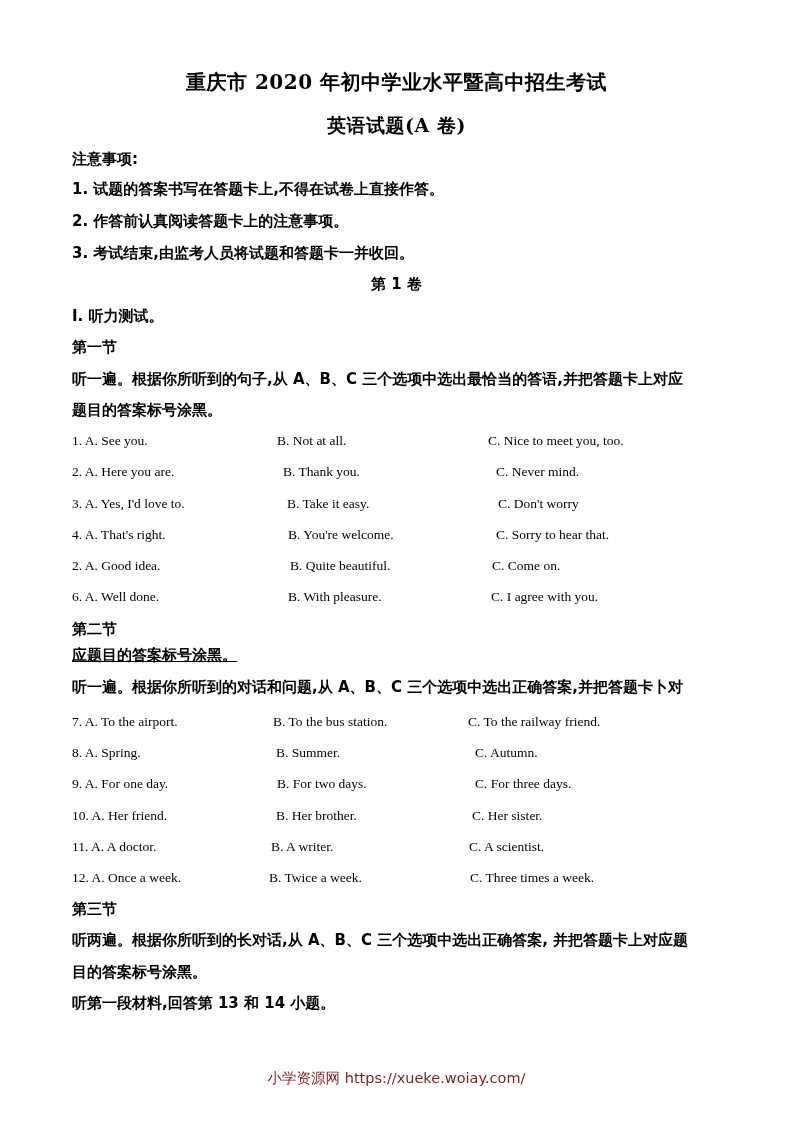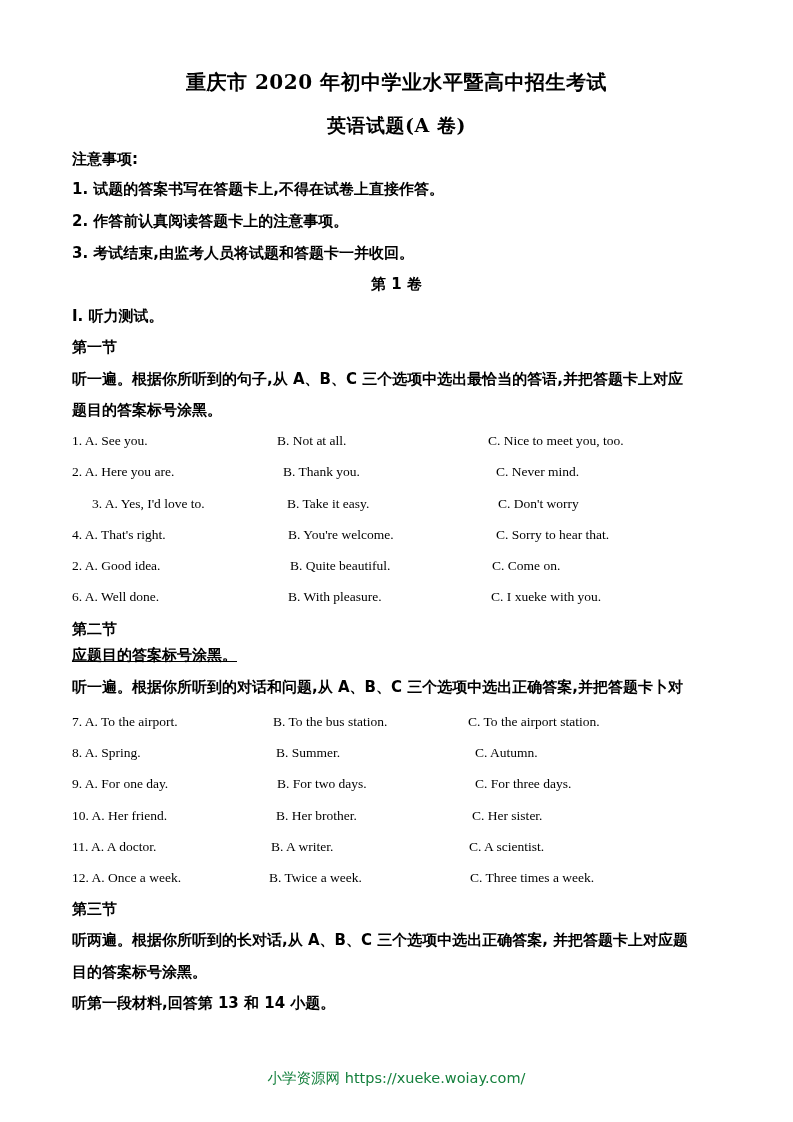--- a/index.html
+++ b/index.html
@@ -16,21 +16,21 @@
       font-family: "DejaVu Sans", "Liberation Sans", sans-serif;
       font-weight: bold; font-size: 15px;
     }
     .opt {
       font-family: "Liberation Serif", "DejaVu Serif", serif;
       font-size: 13.5px;
     }
     .center-head { width: 793px; left: 0; text-align: center; }
     .footer {
       font-family: "DejaVu Sans", "Liberation Sans", sans-serif;
-      font-size: 14.5px; color: #15803d;
+      font-size: 14.5px; color: #7f1d1d;
       width: 793px; left: 0; text-align: center;
     }
   </style>
 </head>
 <body>
 
 <div class="page">
 
   <div class="abs title" style="top:69px;">重庆市 2020 年初中学业水平暨高中招生考试</div>
   <div class="abs title subtitle" style="top:113px;">英语试题(A 卷)</div>
@@ -49,43 +49,43 @@
   <div class="abs bold-cn" style="left:72px; top:401px;">题目的答案标号涂黑。</div>
 
   <div class="abs opt" style="left:72px; top:433px;">1. A. See you.</div>
   <div class="abs opt" style="left:277px; top:433px;">B. Not at all.</div>
   <div class="abs opt" style="left:488px; top:433px;">C. Nice to meet you, too.</div>
 
   <div class="abs opt" style="left:72px; top:464px;">2. A. Here you are.</div>
   <div class="abs opt" style="left:283px; top:464px;">B. Thank you.</div>
   <div class="abs opt" style="left:496px; top:464px;">C. Never mind.</div>
 
-  <div class="abs opt" style="left:72px; top:496px;margin-left:20px;">3. A. Yes, I'd love to.</div>
+  <div class="abs opt" style="left:72px; top:496px;">3. A. Yes, I'd love to.</div>
   <div class="abs opt" style="left:287px; top:496px;">B. Take it easy.</div>
   <div class="abs opt" style="left:498px; top:496px;">C. Don't worry</div>
 
   <div class="abs opt" style="left:72px; top:527px;">4. A. That's right.</div>
   <div class="abs opt" style="left:288px; top:527px;">B. You're welcome.</div>
   <div class="abs opt" style="left:496px; top:527px;">C. Sorry to hear that.</div>
 
   <div class="abs opt" style="left:72px; top:558px;">2. A. Good idea.</div>
   <div class="abs opt" style="left:290px; top:558px;">B. Quite beautiful.</div>
   <div class="abs opt" style="left:492px; top:558px;">C. Come on.</div>
 
   <div class="abs opt" style="left:72px; top:589px;">6. A. Well done.</div>
   <div class="abs opt" style="left:288px; top:589px;">B. With pleasure.</div>
-  <div class="abs opt" style="left:491px; top:589px;">C. I xueke with you.</div>
+  <div class="abs opt" style="left:491px; top:589px;">C. I agree with you.</div>
 
   <div class="abs bold-cn" style="left:72px; top:620px;">第二节</div>
   <div class="abs bold-cn" style="left:72px; top:651px;margin-top:27px;">听一遍。根据你所听到的对话和问题,从 A、B、C 三个选项中选出正确答案,并把答题卡卜对</div>
   <div class="abs bold-cn" style="left:72px; top:646px;text-decoration:underline;">应题目的答案标号涂黑。</div>
 
   <div class="abs opt" style="left:72px; top:714px;">7. A. To the airport.</div>
   <div class="abs opt" style="left:273px; top:714px;">B. To the bus station.</div>
-  <div class="abs opt" style="left:468px; top:714px;">C. To the airport station.</div>
+  <div class="abs opt" style="left:468px; top:714px;">C. To the railway friend.</div>
 
   <div class="abs opt" style="left:72px; top:745px;">8. A. Spring.</div>
   <div class="abs opt" style="left:276px; top:745px;">B. Summer.</div>
   <div class="abs opt" style="left:475px; top:745px;">C. Autumn.</div>
 
   <div class="abs opt" style="left:72px; top:776px;">9. A. For one day.</div>
   <div class="abs opt" style="left:277px; top:776px;">B. For two days.</div>
   <div class="abs opt" style="left:475px; top:776px;">C. For three days.</div>
 
   <div class="abs opt" style="left:72px; top:808px;">10. A. Her friend.</div>

